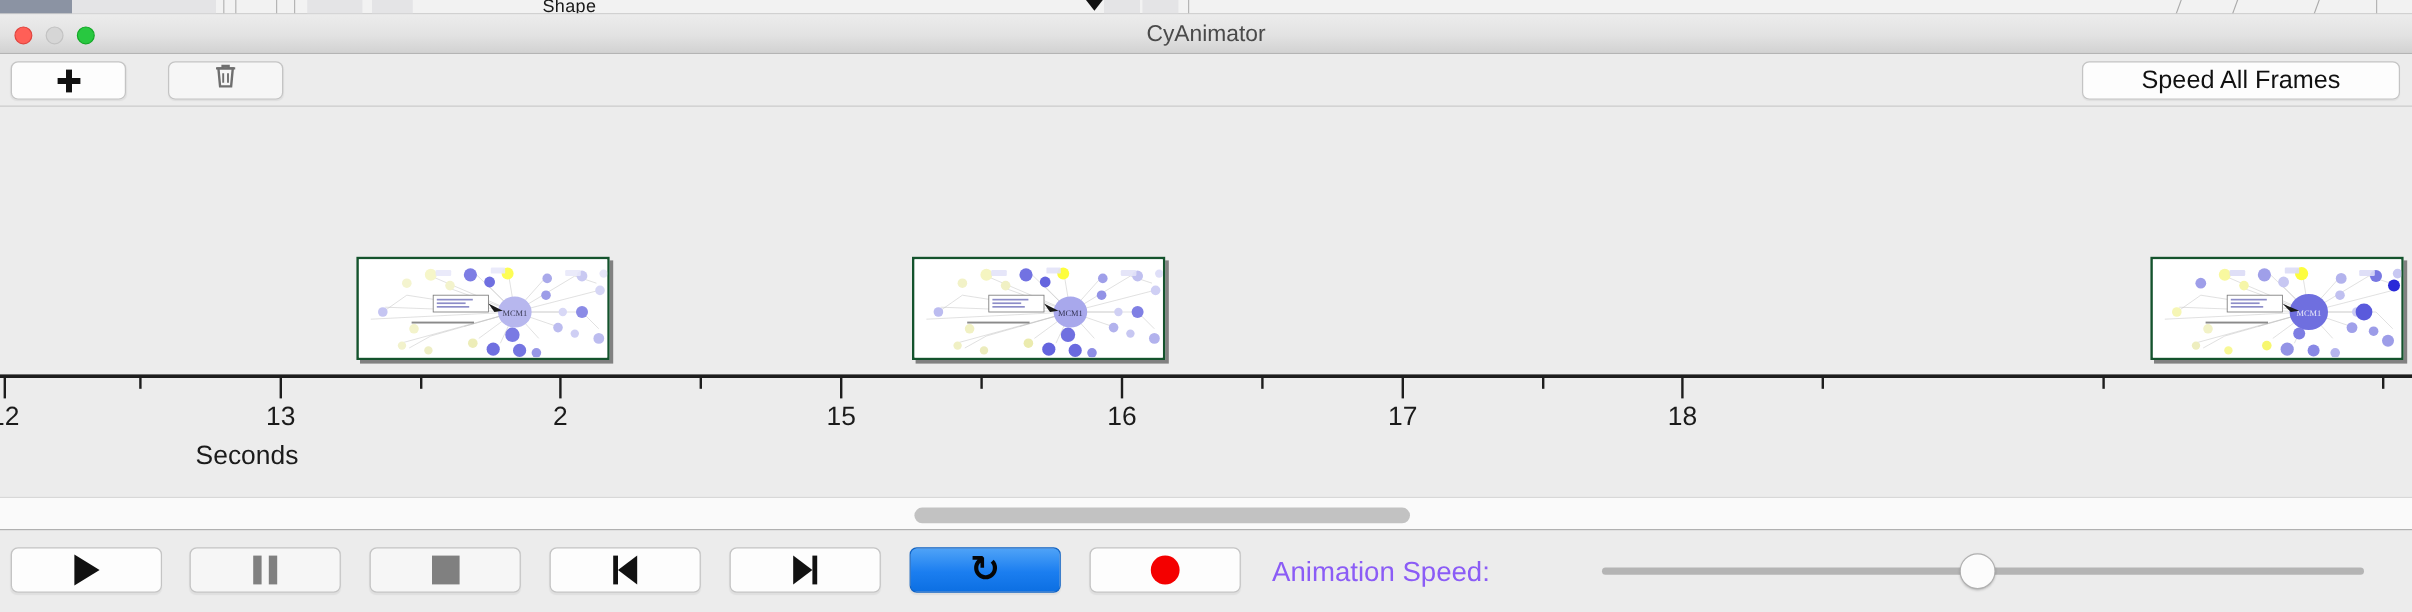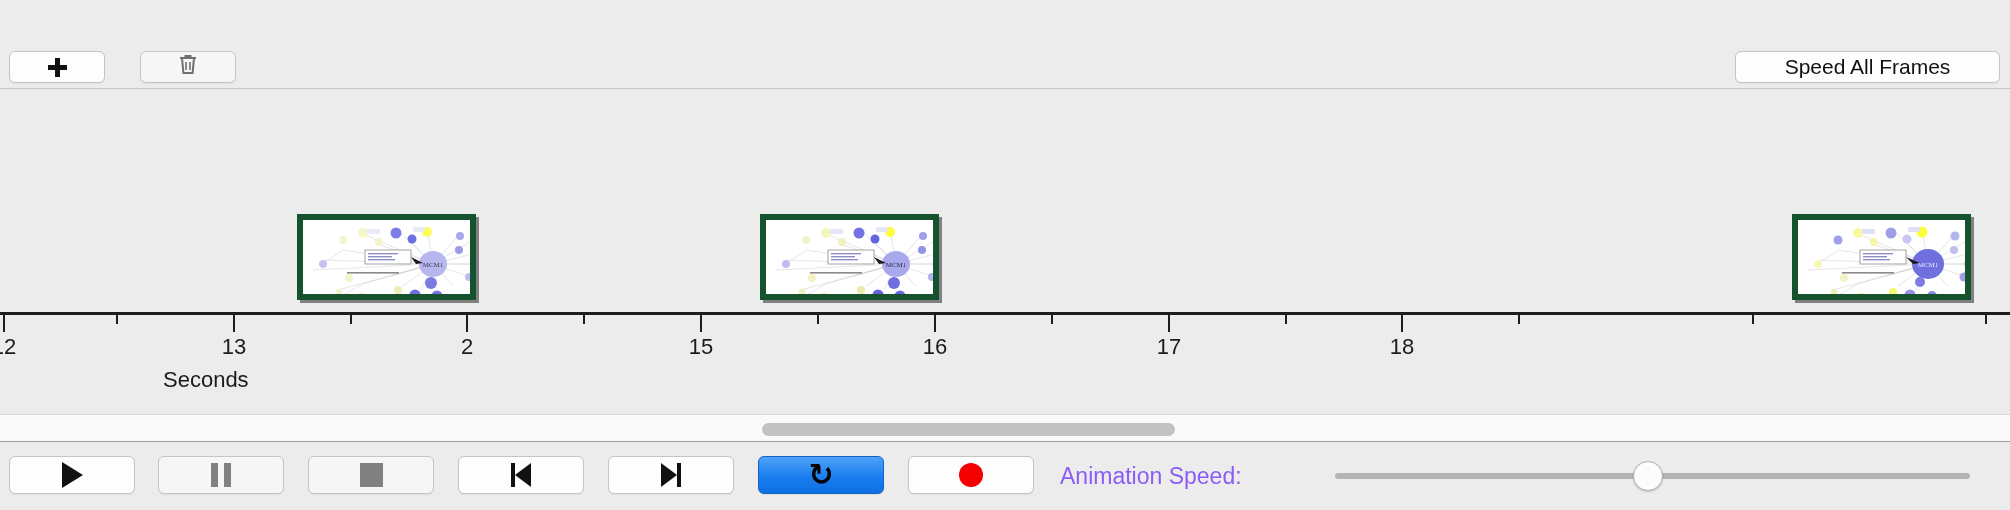--- a/index.html
+++ b/index.html
@@ -86,23 +86,23 @@
   .plus-icon::after  { left: 0; top: 7px; width: 19px; height: 5px; }
 
   
   .timeline {
     position: absolute; left: 0; top: 89px; width: 2010px; height: 325px;
     background: #ececec;
     overflow: hidden;
   }
   .thumb {
     position: absolute;
-    width: 179px; height: 86px;
+    width: 211px; height: 86px;
     background: #ffffff;
-    border: 6px solid #14532d;
+    border: 2px solid #14532d;
     box-shadow: 3px 3px 0 rgba(110,110,110,.85);
     overflow: hidden;
   }
   .thumb svg { display: block; width: 211px; height: 86px; }
 
   .axis {
     position: absolute; left: 0; top: 223px; width: 2010px; height: 3px;
     background: #1d1d1d;
   }
   .tick {
@@ -194,21 +194,48 @@
     position: absolute; left: 1633px; top: 19px; width: 30px; height: 30px;
     border-radius: 50%; background: #fcfcfc; border: 1px solid #b0b0b0;
     box-shadow: 0 1px 2px rgba(0,0,0,.2);
   }
 </style>
 </head>
 <body>
 
 <div id="app">
 
-
+  <div class="bg-strip">
+    <div class="bg-dark" style="left:0;   width:60px;"></div>
+    <div class="bg-chunk" style="left:60px; width:120px;"></div>
+    <div class="bg-line" style="left:186px;"></div>
+    <div class="bg-line" style="left:196px;"></div>
+    <div class="bg-line" style="left:230px;"></div>
+    <div class="bg-line" style="left:245px;"></div>
+    <div class="bg-chunk" style="left:256px; width:46px;"></div>
+    <div class="bg-chunk" style="left:310px; width:34px;"></div>
+    <div class="bg-word">Shape</div>
+    <div class="bg-tri"></div>
+    <div class="bg-chunk" style="left:920px; width:30px;"></div>
+    <div class="bg-chunk" style="left:952px; width:30px;"></div>
+    <div class="bg-line" style="left:990px;"></div>
+    <div class="bg-slash" style="left:1815px;"></div>
+    <div class="bg-slash" style="left:1862px;"></div>
+    <div class="bg-slash" style="left:1930px;"></div>
+    <div class="bg-line" style="left:1980px;"></div>
+  </div>
+
+  <div class="titlebar">
+    <div class="traffic">
+      <div class="dot red"></div>
+      <div class="dot yellow"></div>
+      <div class="dot green"></div>
+    </div>
+    <div class="win-title">CyAnimator</div>
+  </div>
 
   <div class="toolbar">
     <div class="btn" id="add-frame-button">
       <span class="plus-icon"></span>
     </div>
     <div class="btn dim" id="delete-frame-button">
       <span>
         <svg width="22" height="24" viewBox="0 0 22 24">
           <path d="M3 5 h16" stroke="#6f6f6f" stroke-width="2" fill="none"></path>
           <path d="M8.5 5 v-2 h5 v2" stroke="#6f6f6f" stroke-width="2" fill="none"></path>

